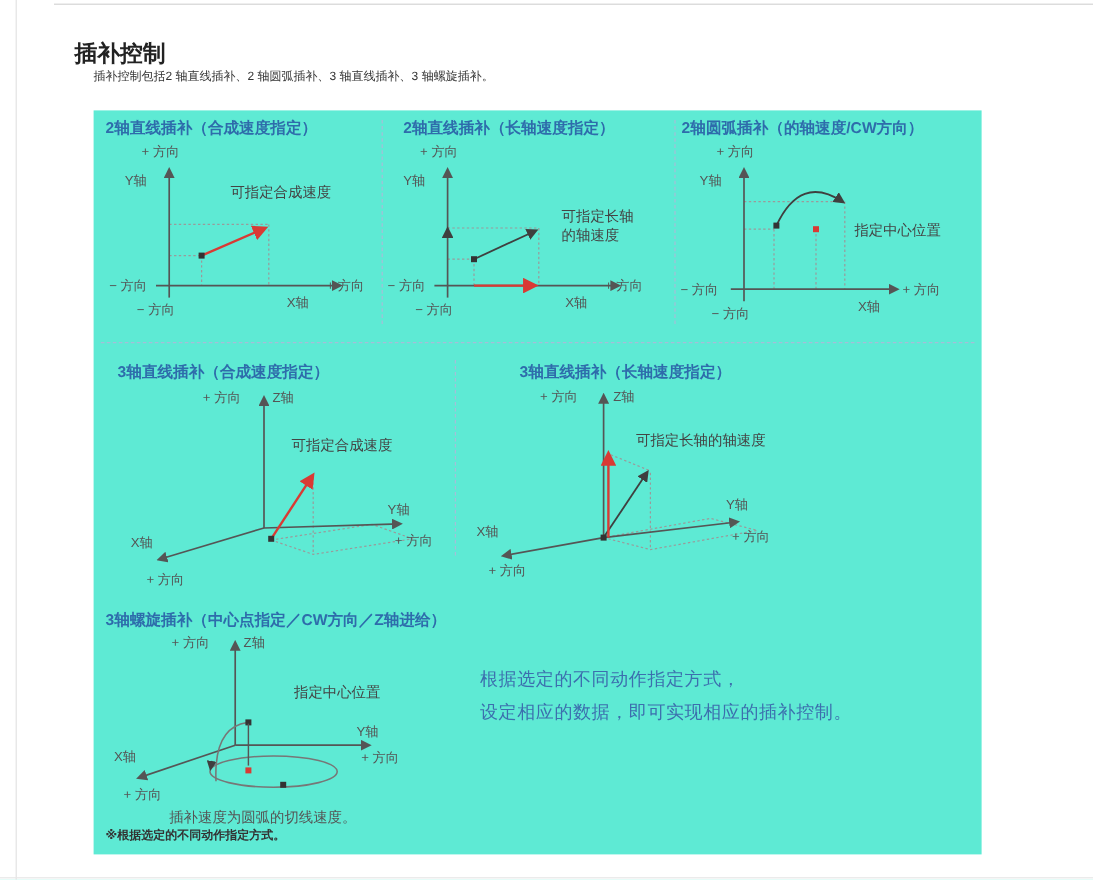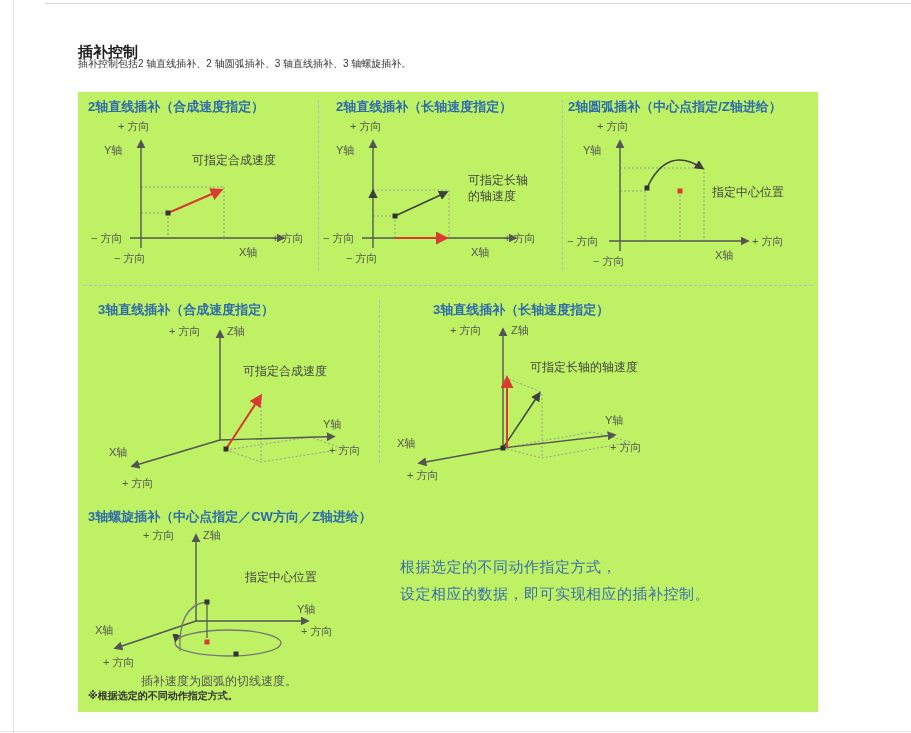--- a/index.html
+++ b/index.html
@@ -5,24 +5,24 @@
   * { margin:0; padding:0; box-sizing:border-box; }
   html,body { background:#fff; }
   body {
     width:911px; height:733px; position:relative; overflow:hidden;
     font-family:"Liberation Sans","DejaVu Sans",sans-serif;
   }
   .top-rule   { position:absolute; left:45px; top:3px; width:866px; height:1px; background:#d4d4d4; }
   .left-rule  { position:absolute; left:13px; top:0; width:1px; height:733px; background:#e3e3e3; }
   .bottom-rule{ position:absolute; left:0; top:731px; width:911px; height:1px; background:#e6e6e6; }
 
-  .page-title { position:absolute; left:78px; top:32px; font-size:15px; font-weight:bold; color:#222;margin-top:11px; }
+  .page-title { position:absolute; left:62px; top:32px; font-size:19px; font-weight:bold; color:#222; }
   .page-desc  { position:absolute; left:78px; top:57px; font-size:10px; color:#333; }
 
-  .panel { position:absolute; left:78px; top:92px; width:740px; height:620px; background:#bef264; }
+  .panel { position:absolute; left:78px; top:92px; width:740px; height:620px; background:#5eead4; }
 
   .diag-title { position:absolute; font-size:13px; font-weight:bold; color:#2e6cab; white-space:nowrap; }
   #t1 { left:10px;  top:6px; }
   #t2 { left:258px; top:6px; }
   #t3 { left:490px; top:6px; }
   #t4 { left:20px;  top:209px; }
   #t5 { left:327px; top:209px;margin-left:28px; }
   #t6 { left:10px;  top:416px; }
 
   .divider-v { position:absolute; width:0; border-left:1px dashed #a5bed8; }
@@ -64,21 +64,21 @@
 <div class="left-rule"></div>
 <div class="bottom-rule"></div>
 
 <div class="page-title">插补控制</div>
 <div class="page-desc">插补控制包括2 轴直线插补、2 轴圆弧插补、3 轴直线插补、3 轴螺旋插补。</div>
 
 <div class="panel">
 
   <div class="diag-title" id="t1">2轴直线插补（合成速度指定）</div>
   <div class="diag-title" id="t2">2轴直线插补（长轴速度指定）</div>
-  <div class="diag-title" id="t3">2轴圆弧插补（中心点指定/Z轴进给）</div>
+  <div class="diag-title" id="t3">2轴圆弧插补（的轴速度/CW方向）</div>
   <div class="diag-title" id="t4">3轴直线插补（合成速度指定）</div>
   <div class="diag-title" id="t5">3轴直线插补（长轴速度指定）</div>
   <div class="diag-title" id="t6">3轴螺旋插补（中心点指定／CW方向／Z轴进给）</div>
 
   <div class="divider-v" id="dv1"></div>
   <div class="divider-v" id="dv2"></div>
   <div class="divider-h" id="dh1"></div>
   <div class="divider-v" id="dv3"></div>
 
   <svg class="diag" id="svg1" width="220" height="150" viewBox="0 0 220 150">

